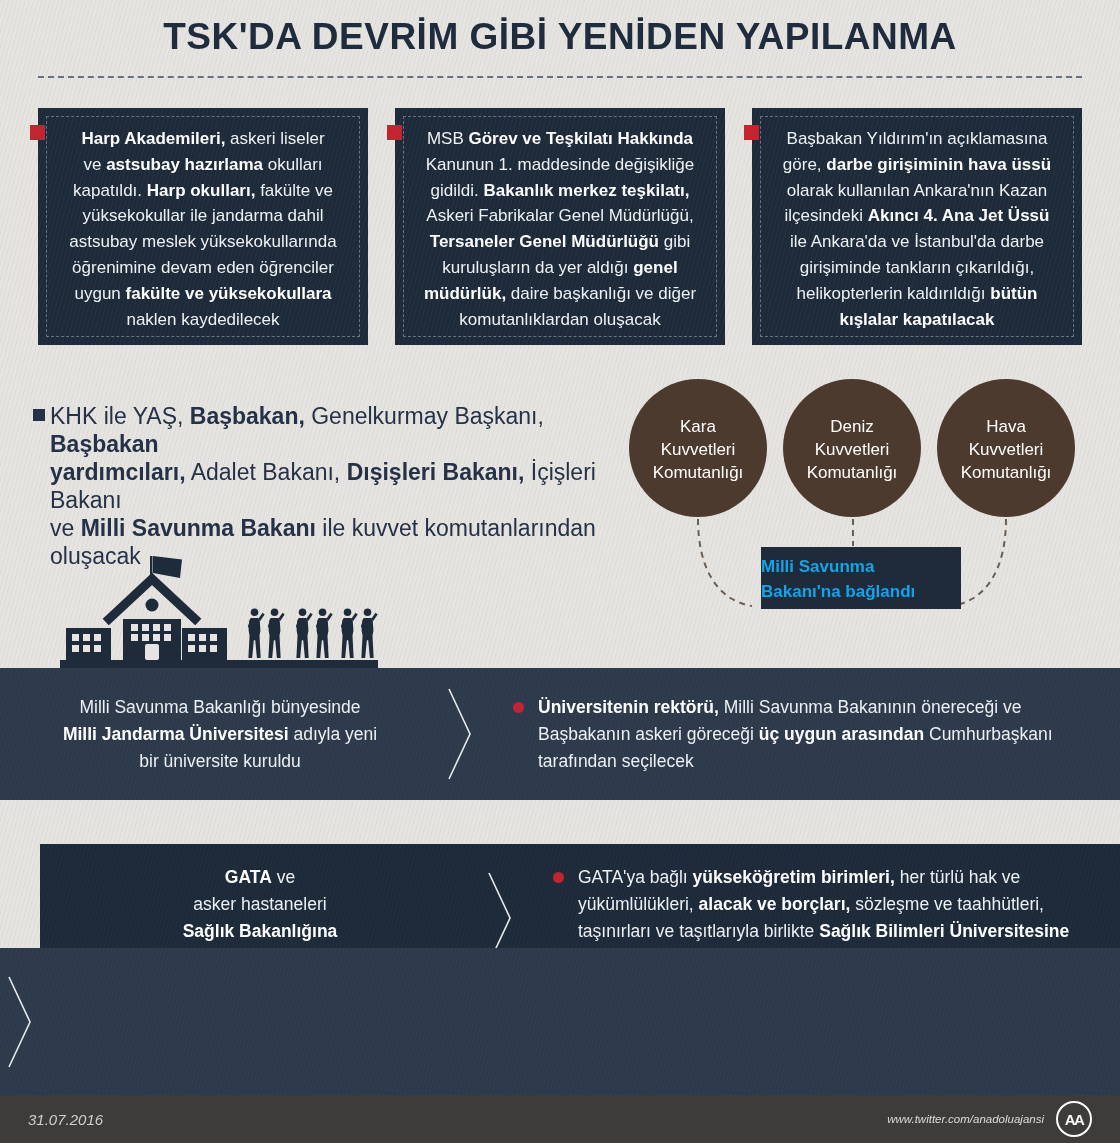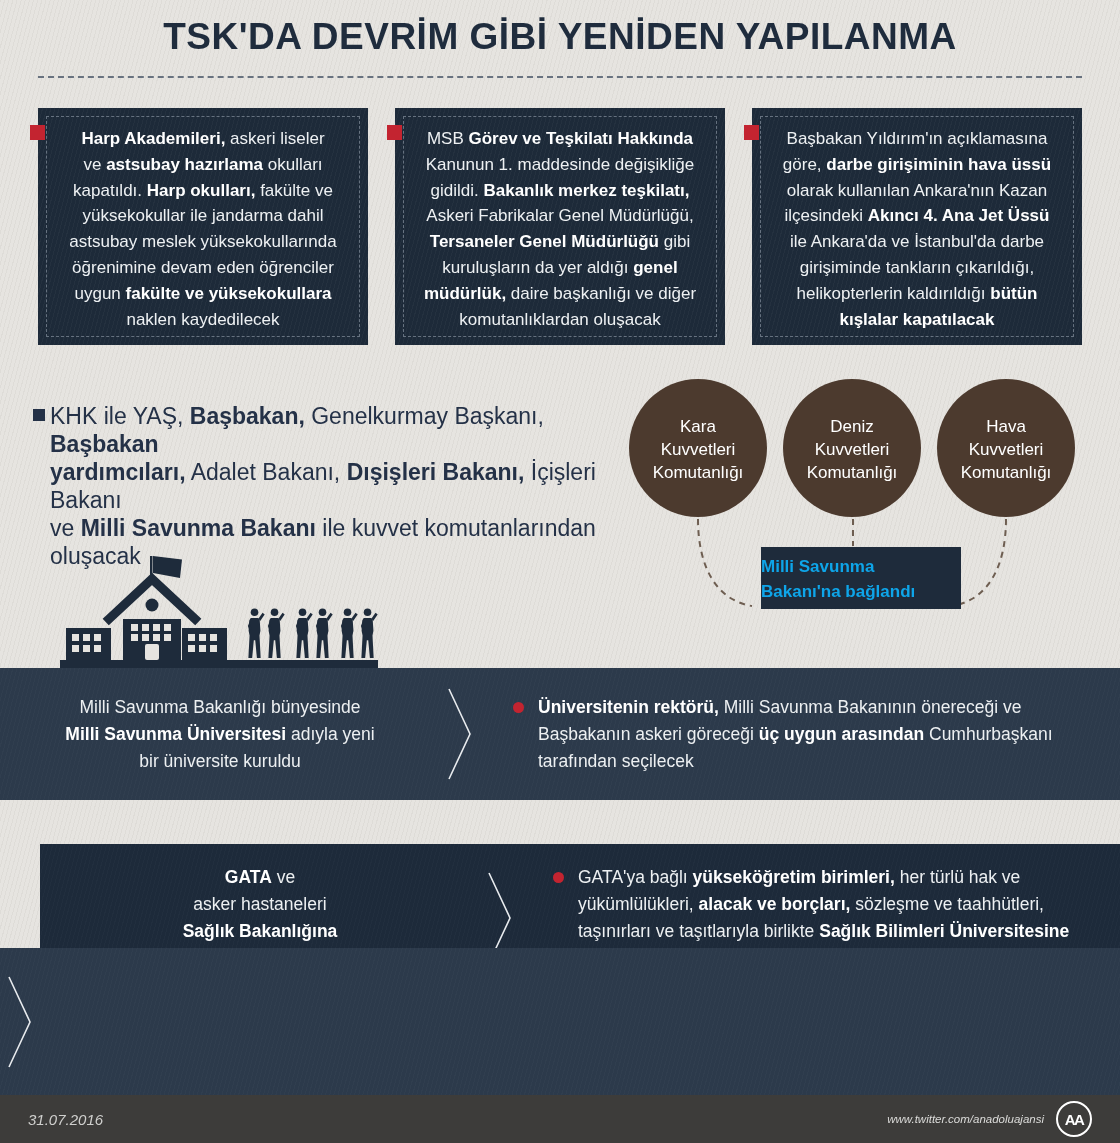--- a/index.html
+++ b/index.html
@@ -166,21 +166,21 @@
       <g fill="#1e2b3b">
         <circle cx="19" cy="9" r="8"></circle>
         <path d="M11 21 h16 l3 5 1.5 22 -2 10 2.5 48 h-8 l-3.5 -38 h-3 l-3.5 38 h-8 l2.5 -48 -2 -10 1.5 -22 z"></path>
         <path d="M27 23 l9 -13 4.5 3.5 -9.5 14 z"></path>
         <path d="M11 23 l-6 15 3.5 10 5 -3 -3.5 -9 z"></path>
       </g>
     </symbol>
   </svg>
 
   <div class="band band-1">
-    <div class="band-left"><span>Milli Savunma Bakanlığı bünyesinde</span><br><span class="b">Milli Savunma Üniversitesi</span><span> adıyla yeni</span><br><span>bir üniversite kuruldu</span></div>
+    <div class="band-left"><span>Milli Savunma Bakanlığı bünyesinde</span><br><span class="b">Milli Jandarma Üniversitesi</span><span> adıyla yeni</span><br><span>bir üniversite kuruldu</span></div>
     <div class="band-chevron">
       <svg width="28" height="94" viewBox="0 0 28 94">
           <polyline points="3,2 24,47 3,92" fill="none" stroke="#e8ebee" stroke-width="1.6"></polyline>
         </svg>
     </div>
     <div class="band-right">
       <div class="rtext">
         <span class="dot"></span>
         <span><span class="b">Üniversitenin rektörü,</span><span> Milli Savunma Bakanının önereceği ve</span><br><span>Başbakanın askeri göreceği </span><span class="b">üç uygun arasından</span><span> Cumhurbaşkanı</span><br><span>tarafından seçilecek</span></span>
       </div>

